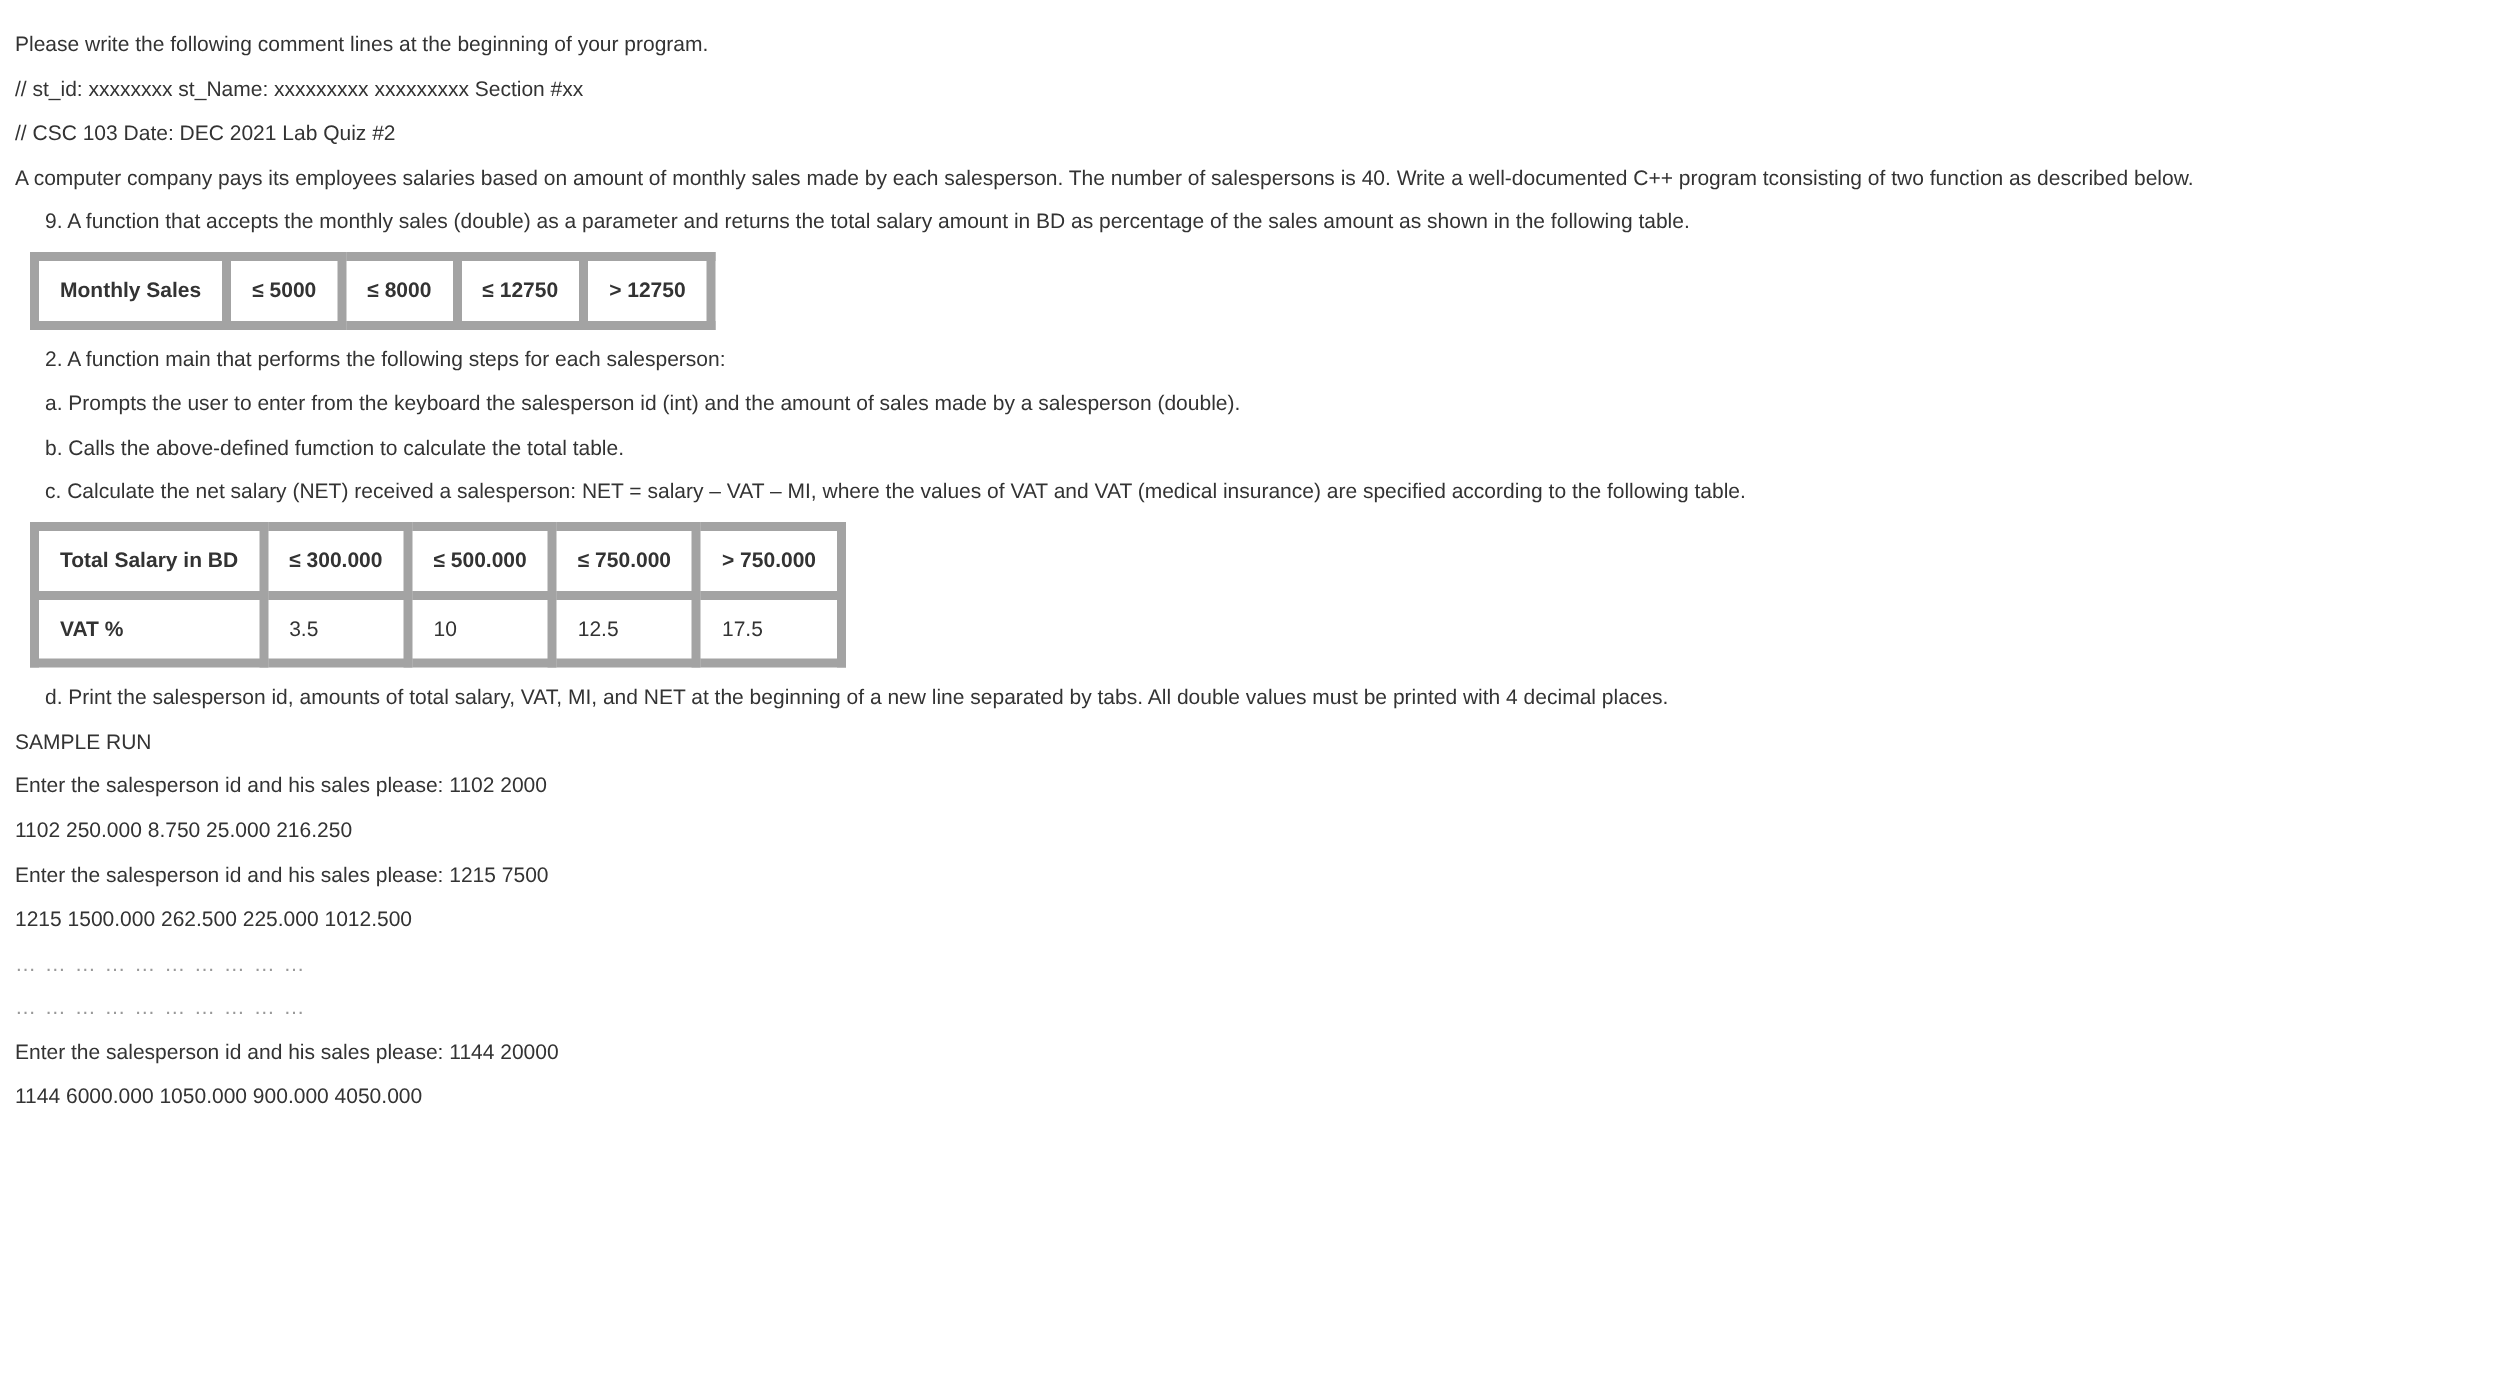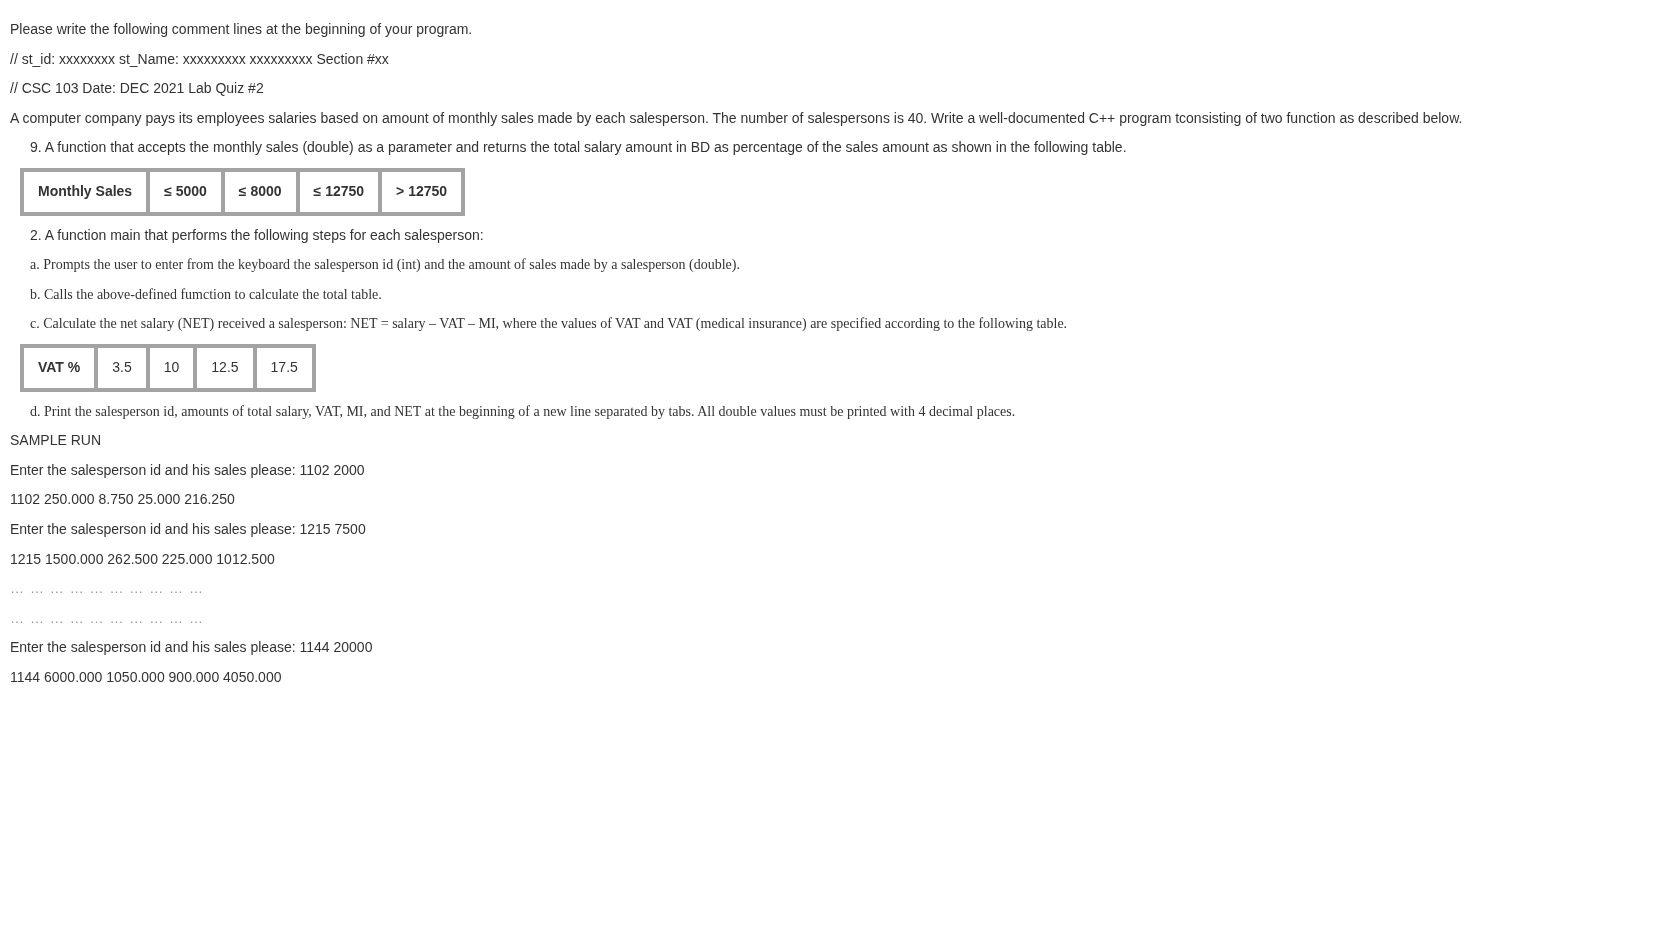--- a/index.html
+++ b/index.html
@@ -12,28 +12,27 @@
       background: #fff;
     }
     p {
       margin: 10px 0;
     }
     .indent-1 {
       margin-left: 20px;
     }
     .indent-2 {
       margin-left: 20px;
-      font-family: Liberation Serif, serif;
     }
     table {
       border-collapse: collapse;
       margin: 10px 0 10px 10px;
     }
     td, th {
-      border: 4px solid #a3a3a3;
+      border: 6px solid #a3a3a3;
       padding: 10px 14px;
       text-align: left;
       font-weight: normal;
       vertical-align: middle;
     }
     .row-header {
       font-weight: bold;
     }
     .col-header {
       font-weight: bold;
@@ -66,20 +65,27 @@
   </table>
 
 <p class="indent-1">2. A function main that performs the following steps for each salesperson:</p>
 
 <p class="indent-2">a. Prompts the user to enter from the keyboard the salesperson id (int) and the amount of sales made by a salesperson (double).</p>
 <p class="indent-2">b. Calls the above-defined fumction to calculate the total table.</p>
 <p class="indent-2">c. Calculate the net salary (NET) received a salesperson: NET = salary – VAT – MI, where the values of VAT and VAT (medical insurance) are specified according to the following table.</p>
 
 <table>
   <tbody>
+      <tr>
+    <td class="row-header">Total Salary in BD</td>
+    <td class="col-header">≤ 300.000</td>
+    <td class="col-header">≤ 500.000</td>
+    <td class="col-header">≤ 750.000</td>
+    <td class="col-header">&gt; 750.000</td>
+  </tr>
   <tr>
     <td class="row-header">VAT %</td>
     <td>3.5</td>
     <td>10</td>
     <td>12.5</td>
     <td>17.5</td>
   </tr>
 </tbody>
   </table>
 

